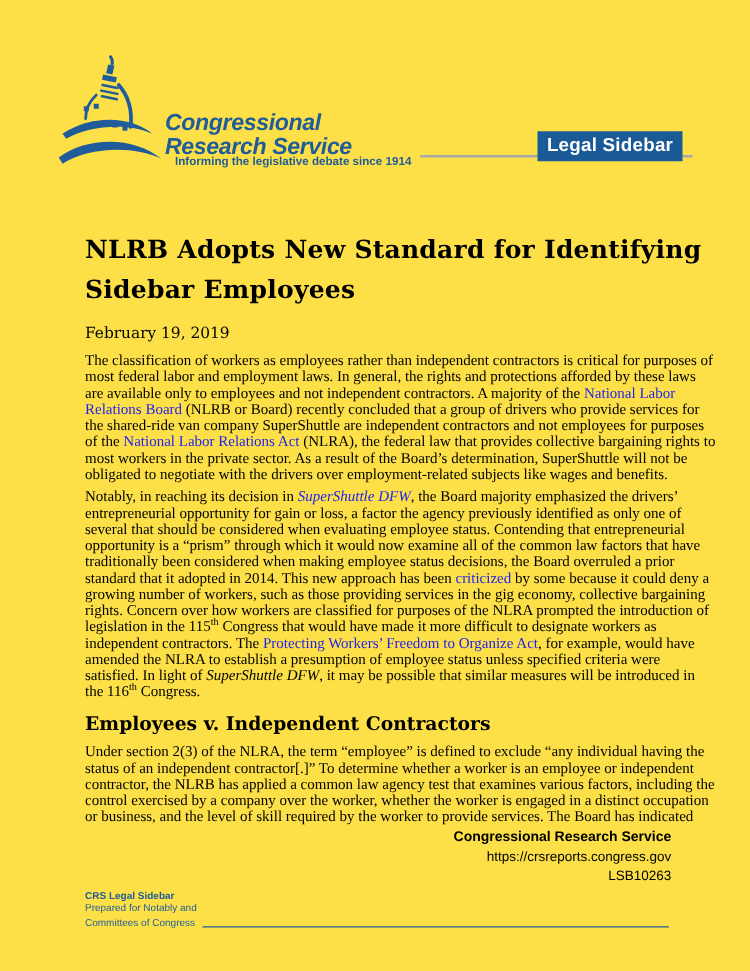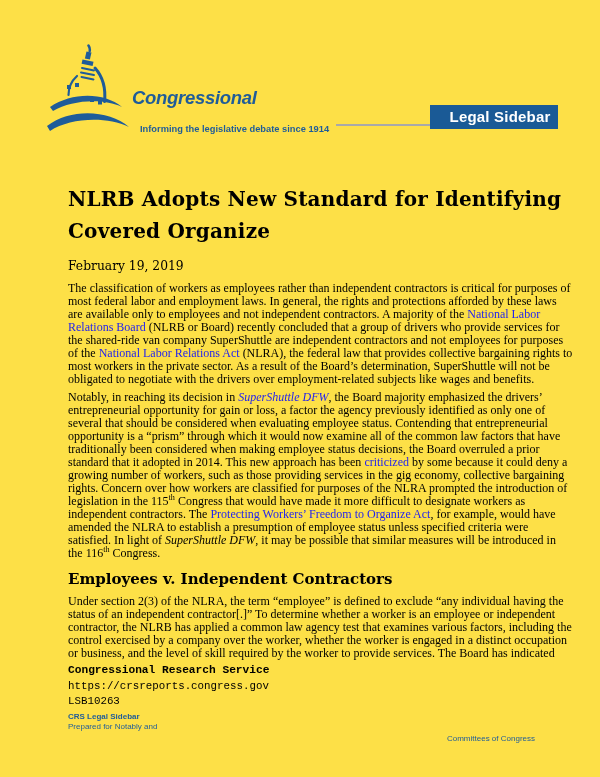--- a/index.html
+++ b/index.html
@@ -10,48 +10,48 @@
   .dome{position:absolute;left:46px;top:44px;width:100px;height:100px;}
   .org{position:absolute;left:132px;top:88px;color:#1F5C99;
        font-family:"Liberation Sans", sans-serif;font-weight:bold;font-style:italic;
        font-size:18.5px;line-height:19px;letter-spacing:-0.3px;}
   .tagline-row{position:absolute;left:140px;top:124px;width:414px;display:flex;align-items:flex-start;}
   .tagline{color:#1F5C99;font-family:"Liberation Sans", sans-serif;font-weight:bold;
            font-size:9.3px;white-space:nowrap;}
   .header-rule{flex:1;border-bottom:2px solid #A9A9A9;margin-left:7px;margin-bottom:2px;}
   .badge{position:absolute;left:430px;top:105px;width:116px;height:24px;background:#1A5A96;
          color:#fff;font-family:"Liberation Sans", sans-serif;font-weight:bold;font-size:15px;
-         text-align:center;line-height:24px;letter-spacing:0.2px;padding-left:12px;}
+         text-align:center;line-height:24px;letter-spacing:0.2px;}
 
   
   .content{position:absolute;left:68px;top:183px;width:505px;}
   h1{margin:0;font-family:"DejaVu Serif", serif;font-weight:bold;font-size:20px;
      line-height:32px;letter-spacing:0.2px;}
   h1 .tl{display:block;white-space:nowrap;}
   .date{margin-top:12px;font-family:"DejaVu Serif", serif;font-size:12.3px;line-height:15px;}
   .body-p{margin:0;margin-top:8px;font-size:12px;line-height:13px;text-align:left;}
   .body-p + .body-p{margin-top:5px;}
   h2{margin:0;margin-top:8px;font-family:"DejaVu Serif", serif;font-weight:bold;
      font-size:15px;line-height:22px;}
   h2 + .body-p{margin-top:5px;}
   .seg{white-space:normal;}
   .seg.link,.seg.link-italic{color:#2323EE;text-decoration:none;}
   .seg.link-italic,.seg.italic{font-style:italic;}
   sup.seg{font-size:68%;vertical-align:super;line-height:0;}
 
   
-  .footer-right{margin-top:3px;padding-right:36px;
-                font-family:Liberation Mono, monospace;font-size:10.8px;line-height:15.5px;}
+  .footer-right{margin-top:3px;text-align:right;padding-right:36px;
+                font-family:Liberation Sans, sans-serif;font-size:10.8px;line-height:15.5px;}
   .fr-org{font-weight:bold;font-size:11.2px;}
 
   
   .footer-left{position:absolute;left:68px;top:712px;width:467px;color:#1F5C99;
                font-family:"Liberation Sans", sans-serif;font-size:8px;line-height:10px;}
   .fl-bold{font-weight:bold;}
-  .fl-row{display:flex;align-items:flex-end;margin-top:2px;flex-direction:column;}
+  .fl-row{display:flex;align-items:flex-end;margin-top:2px;}
   .fl-row span{white-space:nowrap;}
   .fl-rule{flex:1;border-bottom:1.5px solid #1F5C99;margin-left:6px;margin-bottom:2px;}
 </style>
 </head>
 <body>
 
 <div class="page">
 
   <svg class="dome" viewBox="0 0 100 100" aria-hidden="true">
     <g fill="none" stroke="#1F5C99" stroke-linecap="round">
@@ -69,33 +69,34 @@
         <rect x="44" y="53.5" width="4" height="4.5"></rect>
         <rect x="52" y="56" width="4" height="4.5"></rect>
       </g>
       <path d="M4 63C26 48 58 48 76 63 57 54 26 56 7 67Z" fill="#1F5C99" stroke="none"></path>
       <path d="M1 82C25 64 63 66 83 83 60 72 24 74 4 87Z" fill="#1F5C99" stroke="none"></path>
     </g>
   </svg>
 
   <div class="org">
     <div>Congressional</div>
+    <div>Research Service</div>
   </div>
 
   <div class="tagline-row">
     <span class="tagline">Informing the legislative debate since 1914</span>
     <span class="header-rule"></span>
   </div>
 
   <div class="badge">Legal Sidebar</div>
 
   <main class="content">
     <h1>
       <span class="tl">NLRB Adopts New Standard for Identifying</span>
-      <span class="tl">Covered Organize</span>
+      <span class="tl">Sidebar Employees</span>
     </h1>
 
     <div class="date">February 19, 2019</div>
 
     <p class="body-p"><span class="seg plain">The classification of workers as employees rather than independent contractors is critical for purposes of most federal labor and employment laws.  In general, the rights and protections afforded by these laws are available only to employees and not independent contractors.  A majority of the </span><a href="#" class="seg link">National Labor Relations Board</a><span class="seg plain"> (NLRB or Board) recently concluded that a group of drivers who provide services for the shared-ride van company SuperShuttle are independent contractors and not employees for purposes of the </span><a href="#" class="seg link">National Labor Relations Act</a><span class="seg plain"> (NLRA), the federal law that provides collective bargaining rights to most workers in the private sector.  As a result of the Board’s determination, SuperShuttle will not be obligated to negotiate with the drivers over employment-related subjects like wages and benefits.</span></p>
 
     <p class="body-p"><span class="seg plain">Notably, in reaching its decision in </span><a href="#" class="seg link-italic">SuperShuttle DFW</a><span class="seg plain">, the Board majority emphasized the drivers’ entrepreneurial opportunity for gain or loss, a factor the agency previously identified as only one of several that should be considered when evaluating employee status.  Contending that entrepreneurial opportunity is a “prism” through which it would now examine all of the common law factors that have traditionally been considered when making employee status decisions, the Board overruled a prior standard that it adopted in 2014.  This new approach has been </span><a href="#" class="seg link">criticized</a><span class="seg plain"> by some because it could deny a growing number of workers, such as those providing services in the gig economy, collective bargaining rights.  Concern over how workers are classified for purposes of the NLRA prompted the introduction of legislation in the 115</span><sup class="seg sup">th</sup><span class="seg plain"> Congress that would have made it more difficult to designate workers as independent contractors.  The </span><a href="#" class="seg link">Protecting Workers’ Freedom to Organize Act</a><span class="seg plain">, for example, would have amended the NLRA to establish a presumption of employee status unless specified criteria were satisfied. In light of </span><span class="seg italic">SuperShuttle DFW</span><span class="seg plain">, it may be possible that similar measures will be introduced in the 116</span><sup class="seg sup">th</sup><span class="seg plain"> Congress.</span></p>
 
     <h2>Employees v. Independent Contractors</h2>
 

